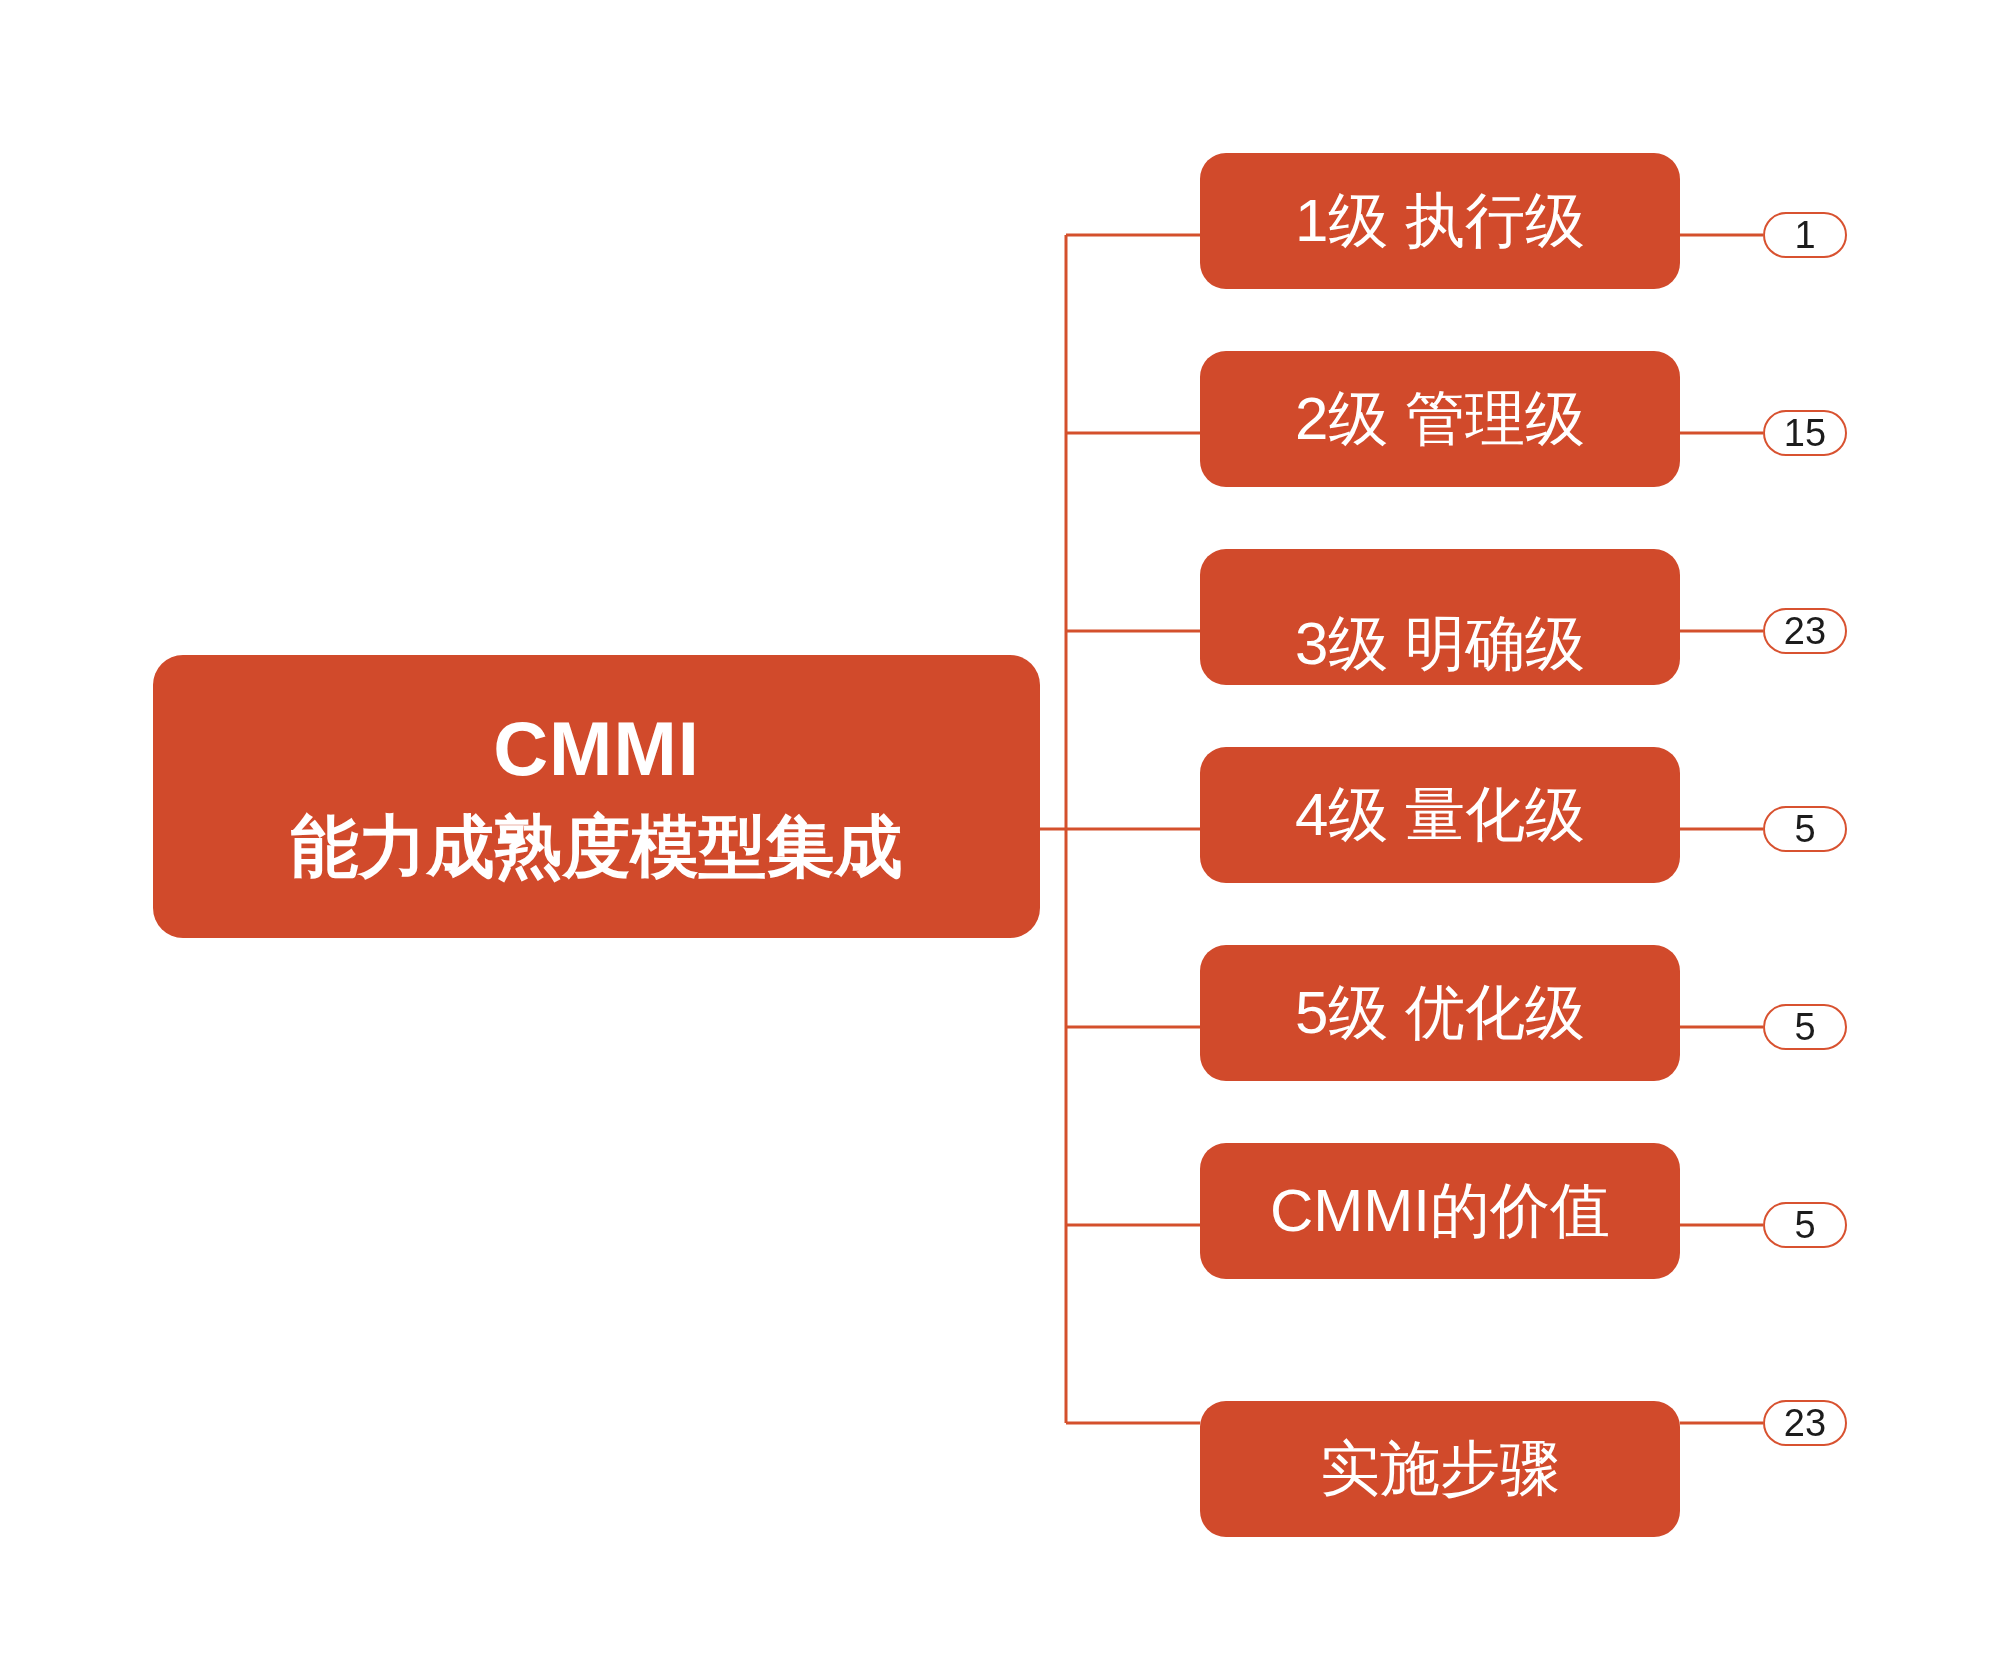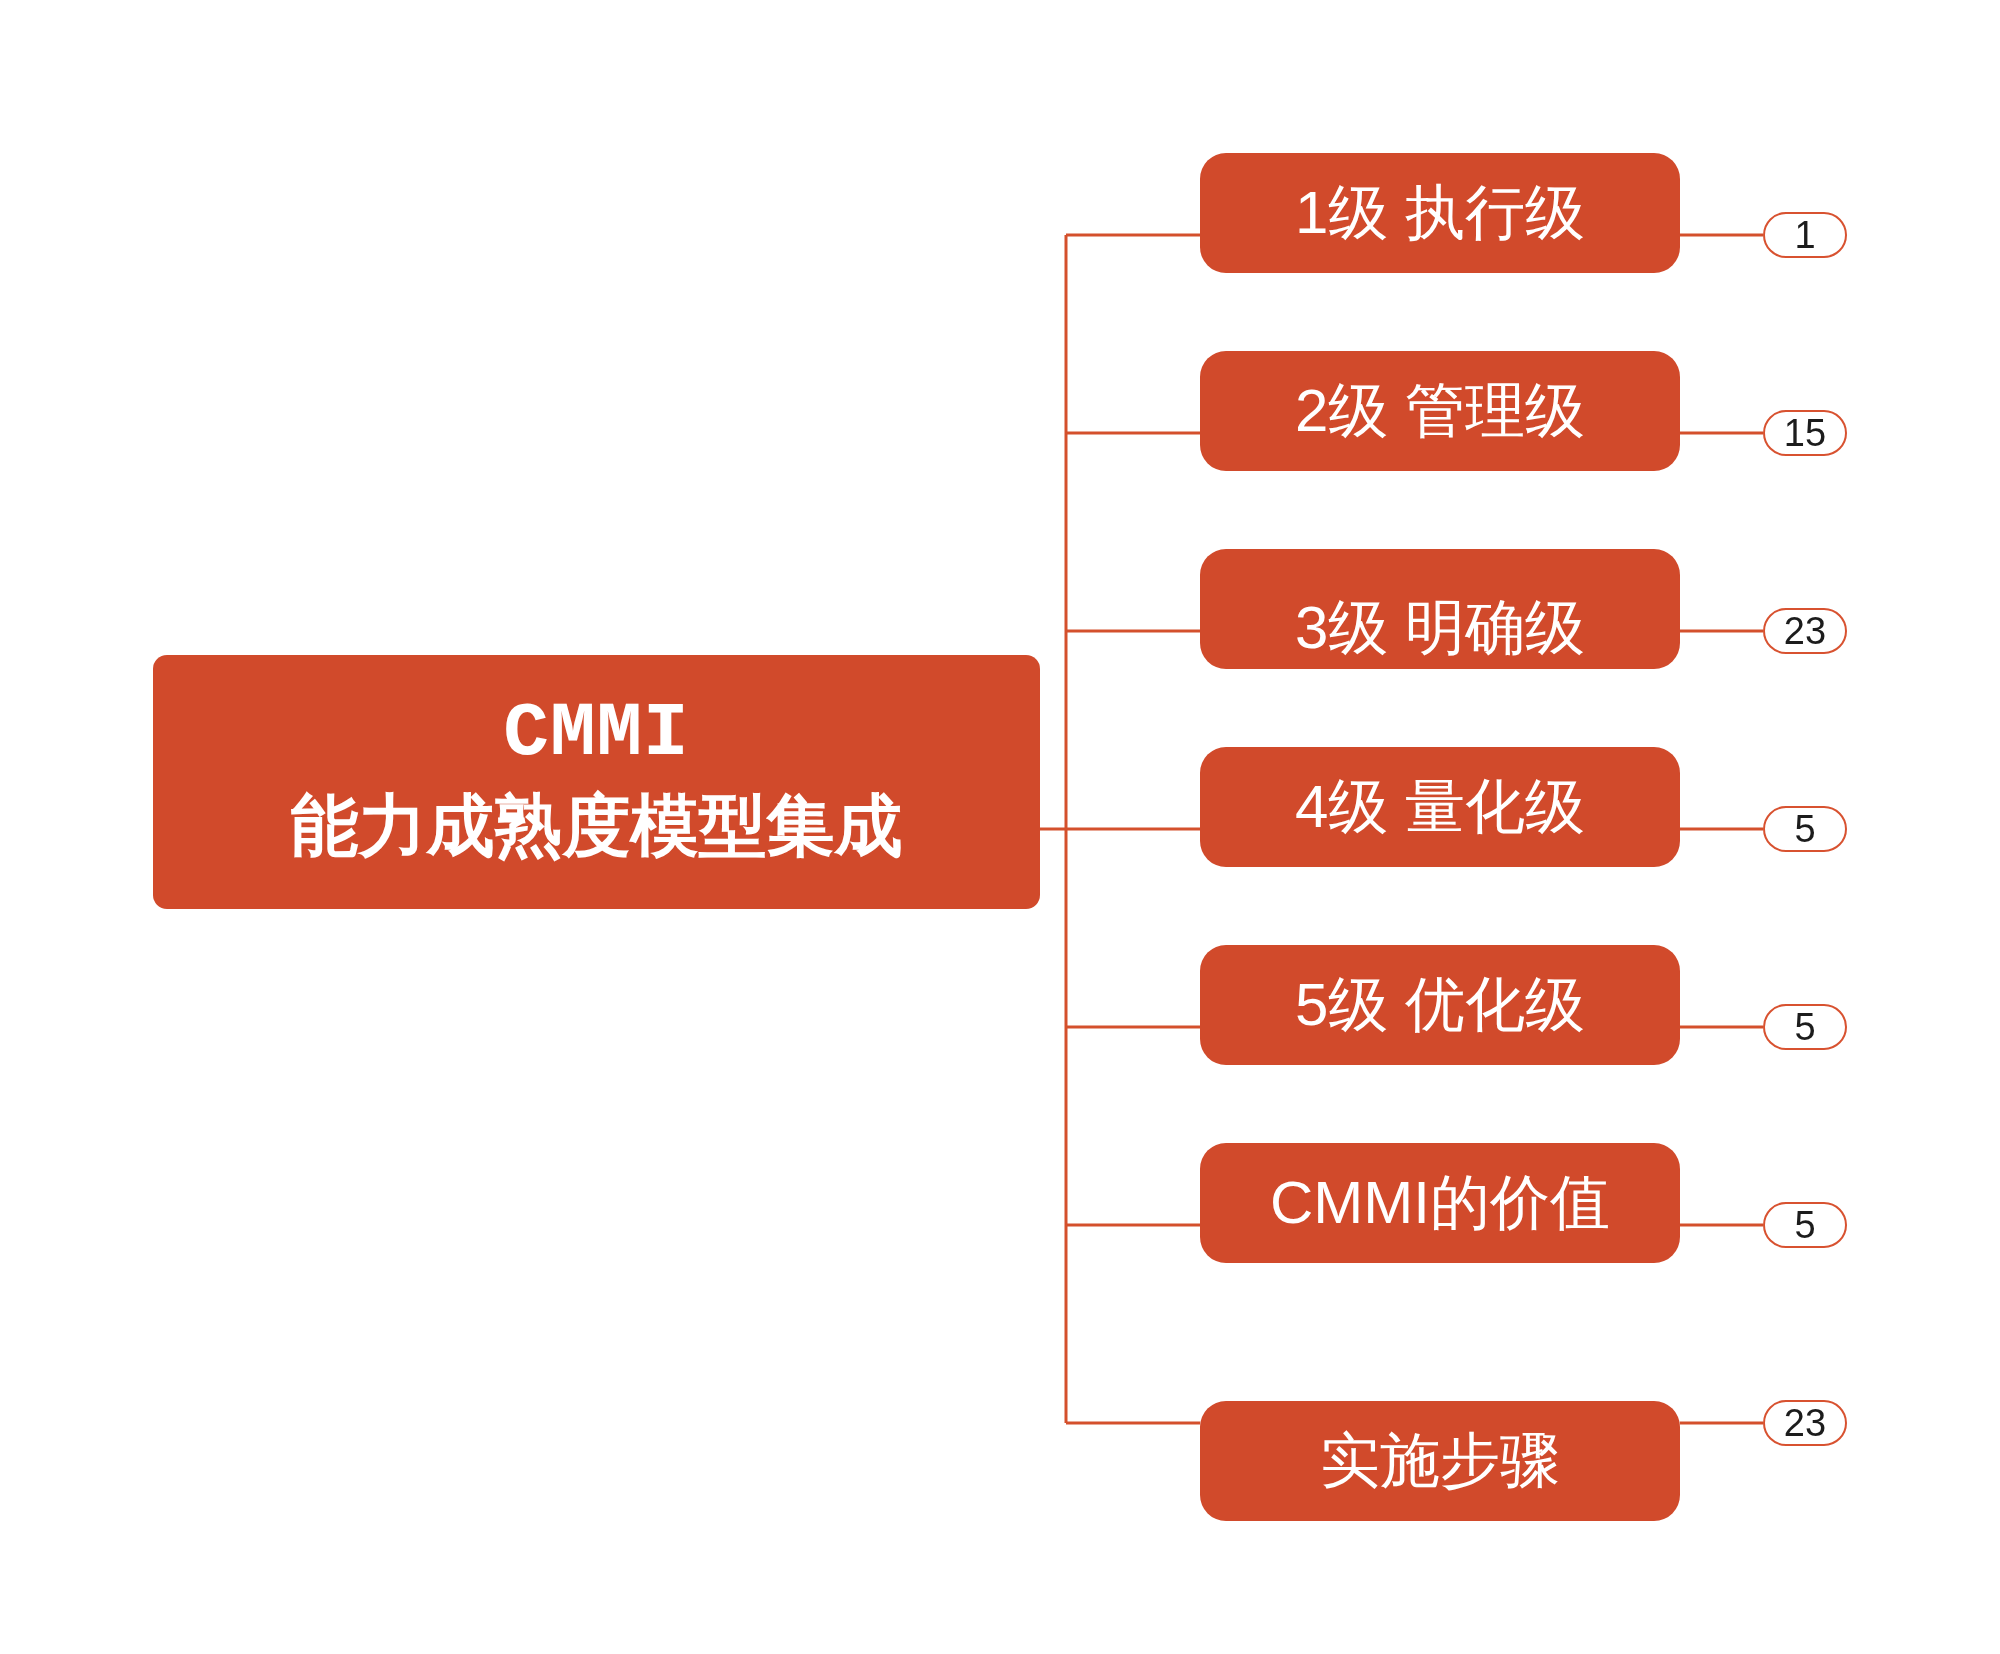--- a/index.html
+++ b/index.html
@@ -25,47 +25,46 @@
   }
   svg.connectors line {
     stroke: var(--line, #d4502c);
     stroke-width: 3;
   }
   .root-node {
     position: absolute;
     left: 153px;
     top: 655px;
     width: 887px;
-    height: 254px;
+    height: 283px;
     background: var(--node_fill, #d14a2b);
-    border-radius: 14px;
+    border-radius: 30px;
     display: flex;
     flex-direction: column;
     align-items: center;
     justify-content: center;
     text-align: center;
     color: var(--node_text, #ffffff);
     font-weight: bold;
     cursor: default;
-    font-family: Liberation Mono, monospace;
   }
   .root-node .line1 {
     font-size: 76px;
     line-height: 98px;
     letter-spacing: 1px;
   }
   .root-node .line2 {
     font-size: 68px;
     line-height: 96px;
   }
   .child-node {
     position: absolute;
     left: 1200px;
     width: 480px;
-    height: 120px;
+    height: 136px;
     background: var(--node_fill, #d14a2b);
     border-radius: 26px;
     display: flex;
     align-items: center;
     justify-content: center;
     text-align: center;
     color: var(--node_text, #ffffff);
     font-size: 60px;
     font-weight: normal;
     cursor: default;

